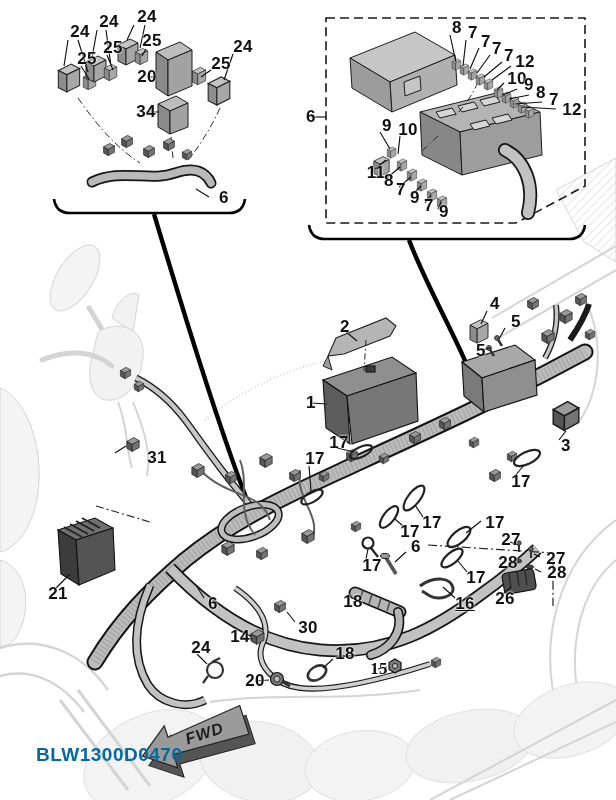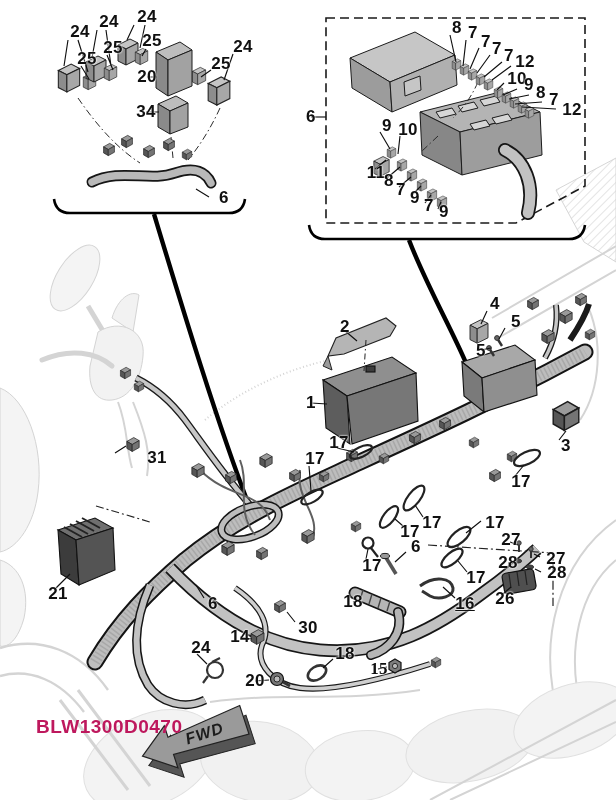--- a/index.html
+++ b/index.html
@@ -3,22 +3,22 @@
 <meta charset="utf-8">
 <style>
   html,body{margin:0;padding:0;background:#fff;}
   #stage{position:relative;width:616px;height:800px;background:#fff;overflow:hidden;
          font-family:"Liberation Sans",sans-serif;}
   #scene{position:absolute;left:0;top:0;}
   #callout-layer{position:absolute;left:8px;top:0;width:616px;height:800px;pointer-events:none;}
   .callout{position:absolute;transform:translate(-50%,-50%);
            font:600 17px "Liberation Sans",sans-serif;color:#101010;letter-spacing:.3px;
            text-shadow:0 0 2px #fff,0 0 2px #fff;}
-  #part-code{position:absolute;left:36px;top:716px;
-             font:700 19px "Liberation Sans",sans-serif;color:#be185d;letter-spacing:.5px;}
+  #part-code{position:absolute;left:36px;top:744px;
+             font:700 19px "Liberation Sans",sans-serif;color:#0369a1;letter-spacing:.5px;}
 </style>
 </head>
 <body>
 
 <div id="stage">
 
 <svg id="scene" width="616" height="800" viewBox="0 0 616 800">
   <defs>
     <pattern id="hatch" width="6" height="6" patternTransform="rotate(45)" patternUnits="userSpaceOnUse">
       <line x1="0" y1="0" x2="0" y2="6" stroke="#ddd" stroke-width="1.6"></line>

